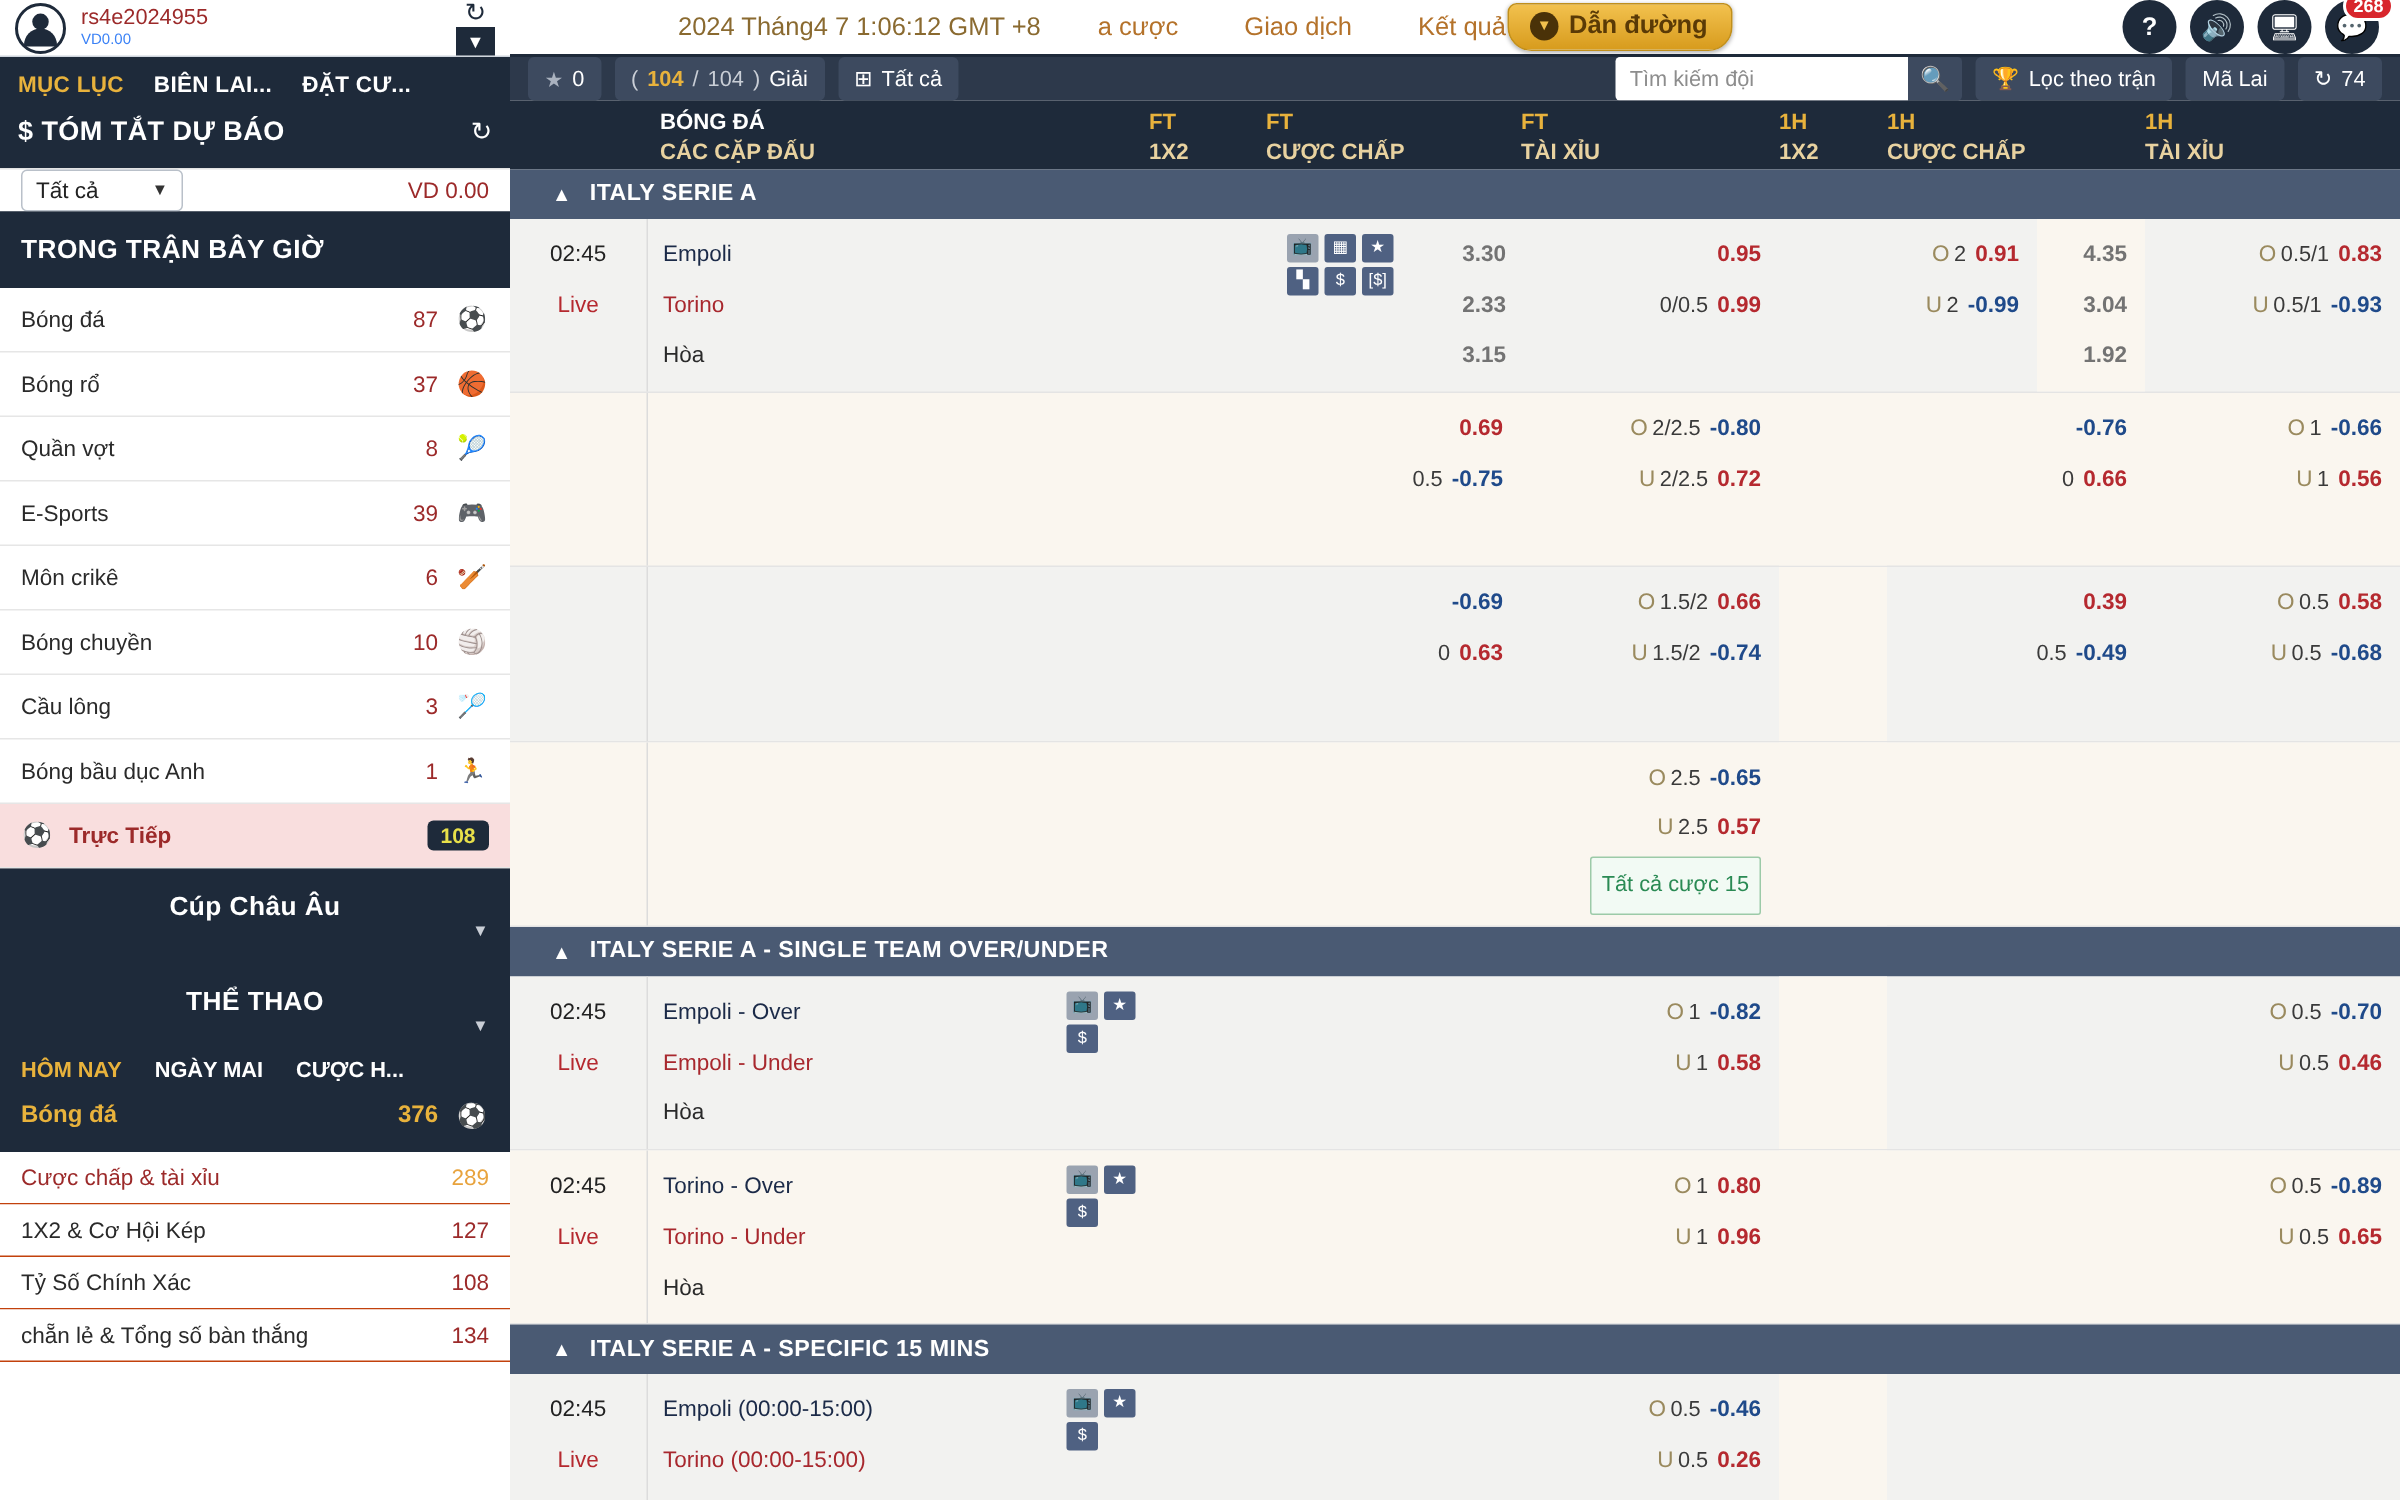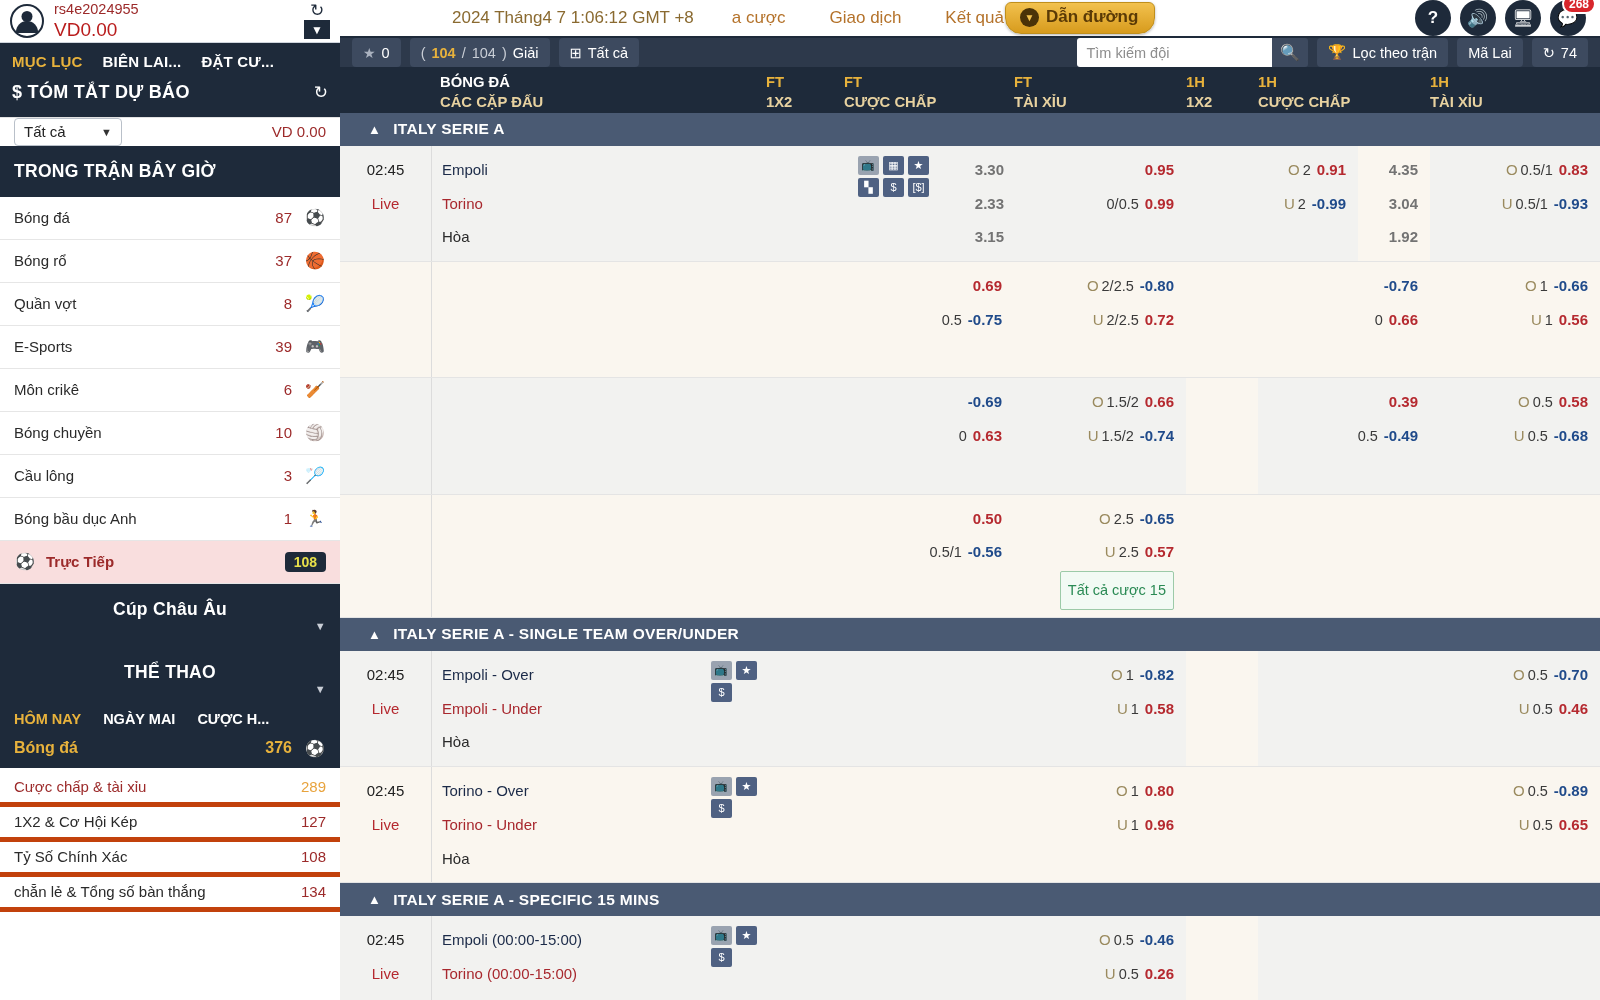--- a/index.html
+++ b/index.html
@@ -19,21 +19,21 @@
     border-bottom:1px solid #cfd5dd;
   }
   .avatar {
     width:34px;height:34px;border-radius:50%;border:2.5px solid #1e2a3a;
     position:relative; flex:0 0 34px;
   }
   .avatar::before{content:"";position:absolute;width:11px;height:11px;border-radius:50%;background:#1e2a3a;left:50%;transform:translateX(-50%);top:5px;}
   .avatar::after{content:"";position:absolute;width:22px;height:12px;border-radius:11px 11px 0 0;background:#1e2a3a;left:50%;transform:translateX(-50%);bottom:3px;}
   .acct-info { flex:1; line-height:1.25; }
   .acct-user { color:#9c2a2a; font-size:14.5px; }
-  .acct-bal  { color:#b91c1c; font-size:19px; }
+  .acct-bal  { color:#3b82f6; font-size:10px; }
   .acct-ctrl { display:flex; flex-direction:column; align-items:center; gap:1px; }
   .icon-refresh-sm { font-size:17px; color:#1e2a3a; line-height:1; }
   .caret-box { width:26px;height:19px;background:#1e2a3a;color:#fff;display:flex;align-items:center;justify-content:center;font-size:12px;}
 
   .side-tabs { display:flex; padding:10px 12px 8px; gap:20px; font-weight:bold; font-size:15px; letter-spacing:.2px;}
   .side-tabs .t { color:#fff; white-space:nowrap; }
   .side-tabs .t.active { color:#e8b23c; }
 
   .sum-head { display:flex; align-items:center; padding:4px 12px 14px; }
   .sum-head .title { color:#fff; font-weight:bold; font-size:18px; flex:1; letter-spacing:.3px;}
@@ -76,21 +76,21 @@
   .tt-tabs { display:flex; gap:22px; padding:10px 14px 8px; font-weight:bold; font-size:14.5px; }
   .tt-tabs .t { color:#fff; white-space:nowrap;}
   .tt-tabs .t.active { color:#e8b23c; }
   .tt-sport {
     display:flex; align-items:center; padding:4px 14px 14px; font-size:16px; color:#e8b23c; font-weight:bold;
   }
   .tt-sport .n{flex:1;}
   .tt-sport .c{ margin-right:12px; }
   .mk-item {
     display:flex; align-items:center; height:35px; padding:0 14px; background:#fff;
-    border-bottom:5px solid #c2410c; font-size:15px;
+    border-bottom:1px solid #c2410c; font-size:15px;
   }
   .mk-item .n{flex:1; color:#2a2a2a;}
   .mk-item .c{ color:#9c2a2a; }
   .mk-item.hl .n{ color:#9c2a2a; }
   .mk-item.hl .c{ color:#e8a33d; }
 
   
   .main { flex:1; display:flex; flex-direction:column; min-width:0; background:#fff; }
 
   .topnav {
@@ -543,24 +543,20 @@
           <div class="cell-time">&nbsp;</div>
           <div class="cell-team">
             <div>&nbsp;</div>
             <div>&nbsp;</div>
           </div>
           <div class="ocol c-ft1x2">
             <div class="ln">&nbsp;</div>
             <div class="ln">&nbsp;</div>
             <div class="ln">&nbsp;</div>
           </div>
-          <div class="ocol c-fthdp">
-            <div class="ln"><span class="oval-p">0.50</span></div>
-            <div class="ln"><span class="hcap">0.5/1</span><span class="oval-n">-0.56</span></div>
-          </div>
           <div class="ocol c-ftou">
             <div class="ln"><span class="ou">O</span><span class="hcap">2.5</span><span class="oval-n">-0.65</span></div>
             <div class="ln"><span class="ou">U</span><span class="hcap">2.5</span><span class="oval-p">0.57</span></div>
             <div class="ln"><span class="allbets">Tất cả cược 15</span></div>
           </div>
           <div class="ocol c-1h1x2 shade">
             <div class="ln">&nbsp;</div>
             <div class="ln">&nbsp;</div>
             <div class="ln">&nbsp;</div>
           </div>

